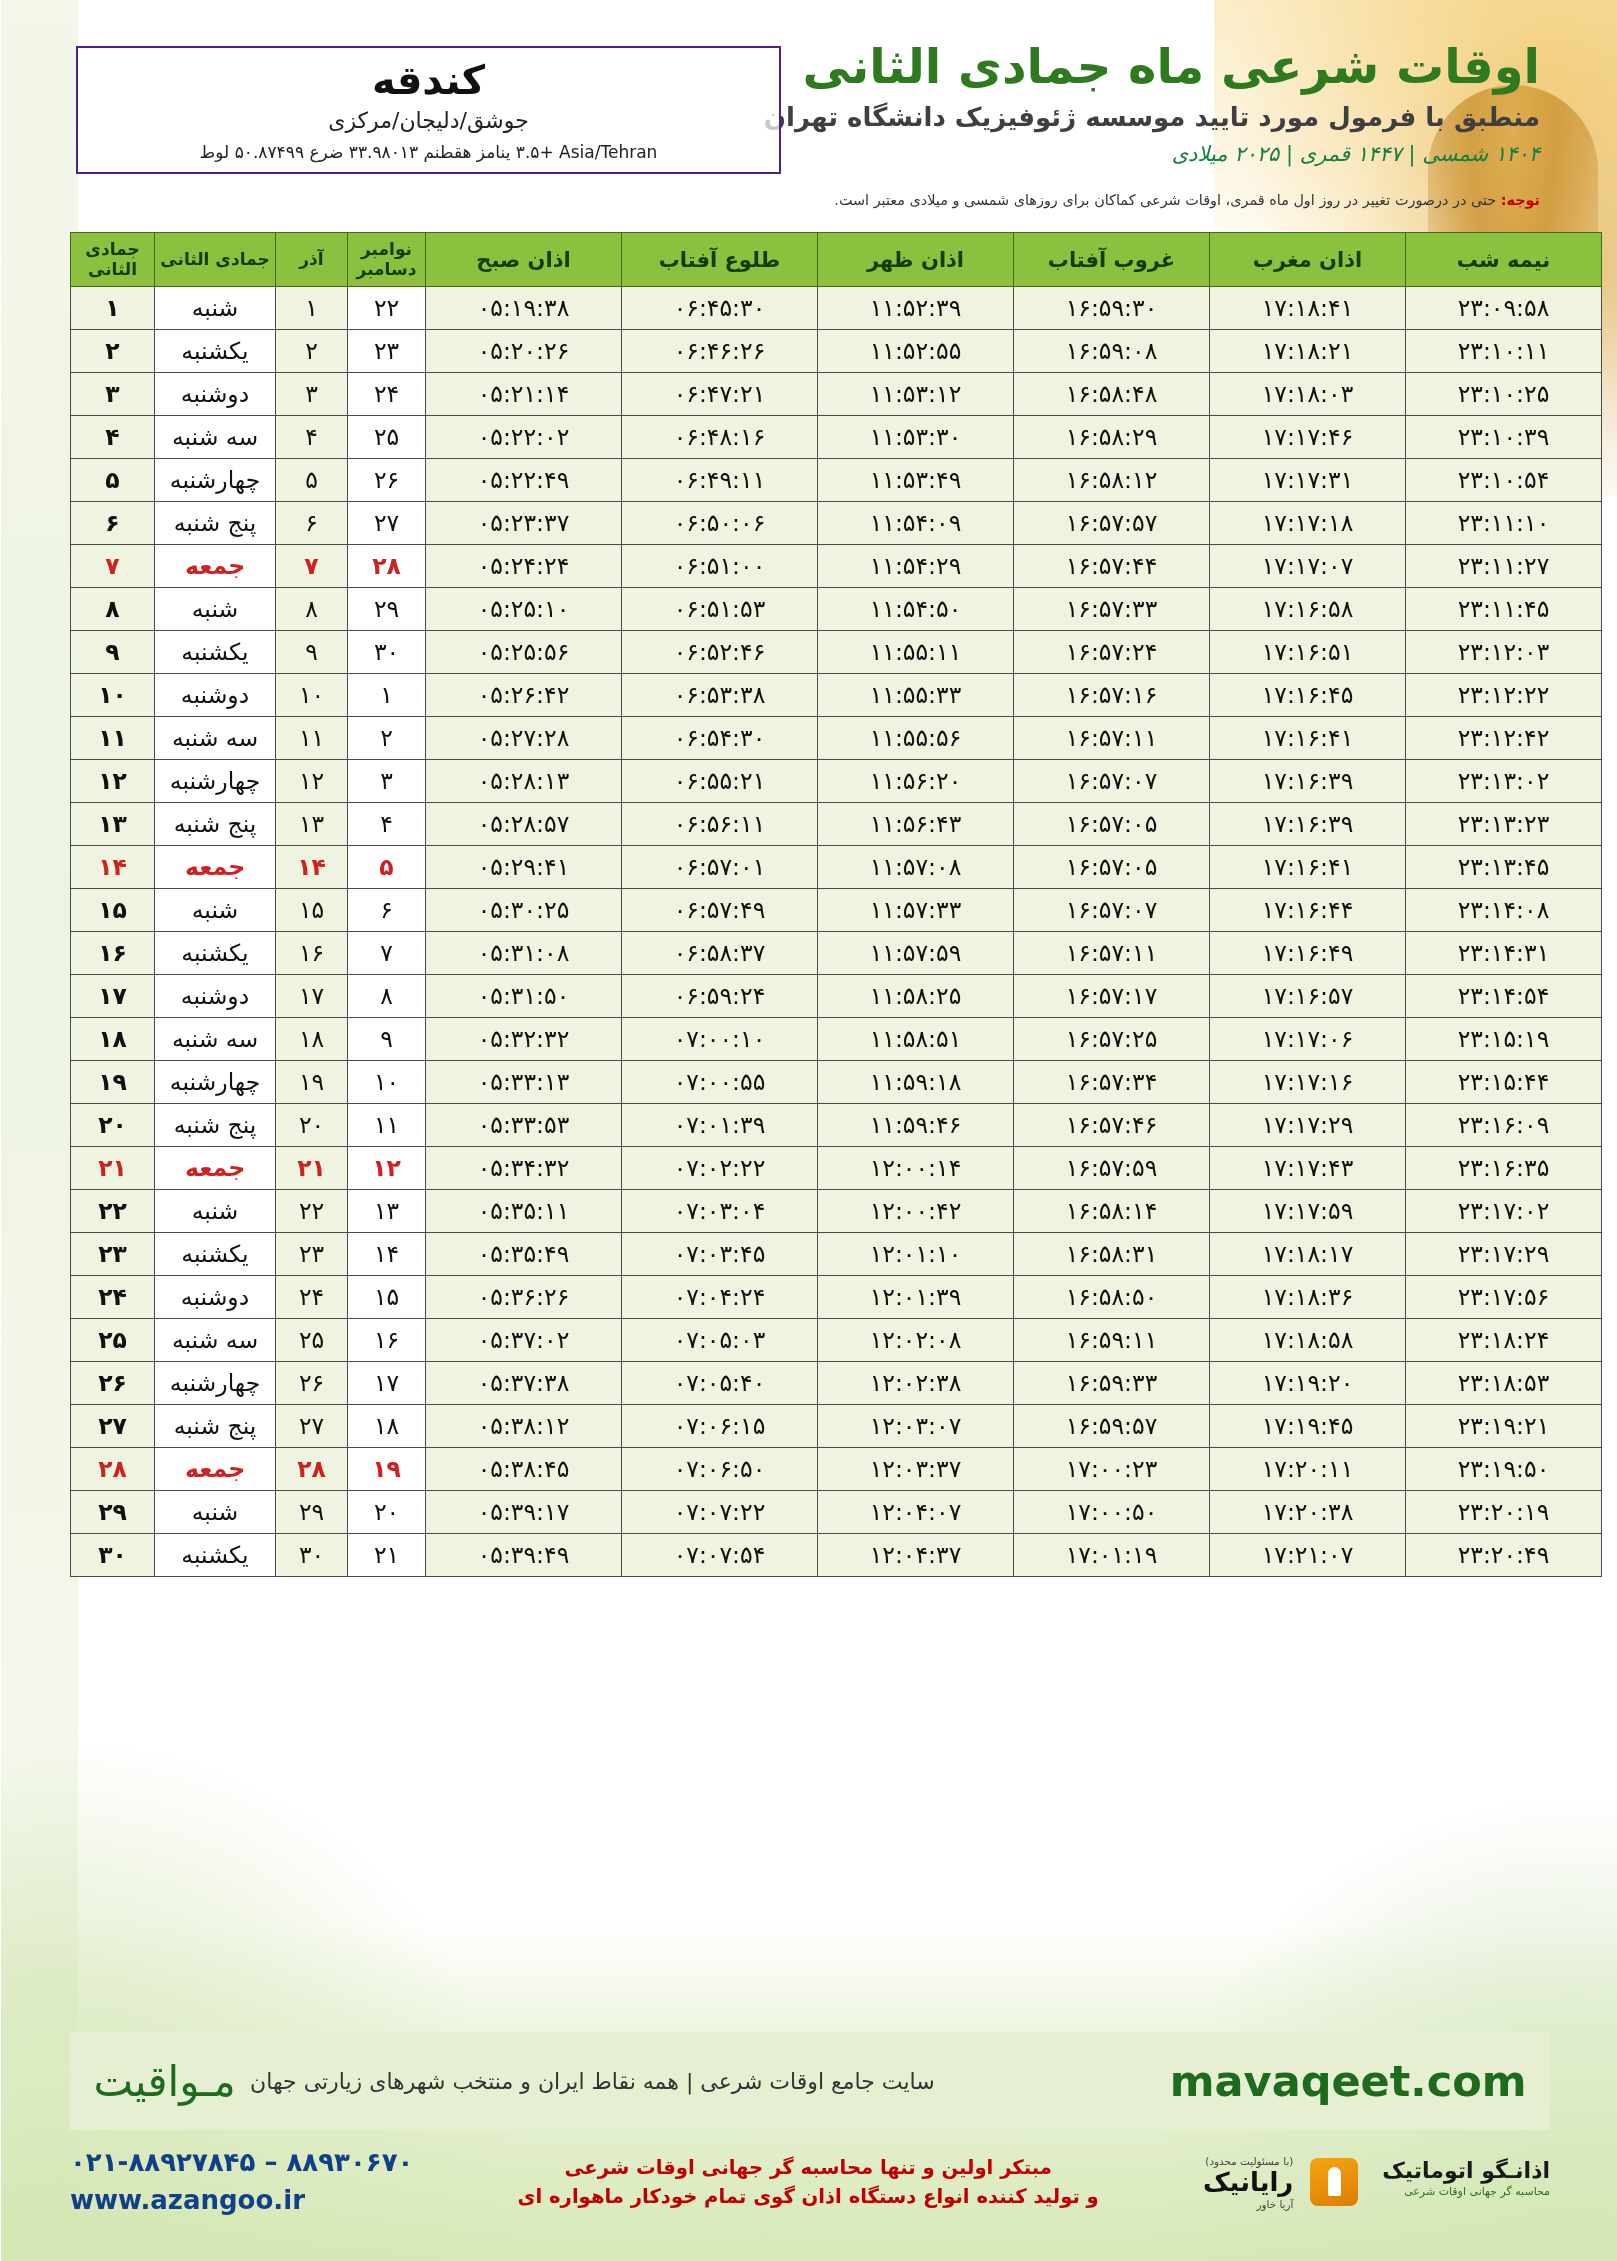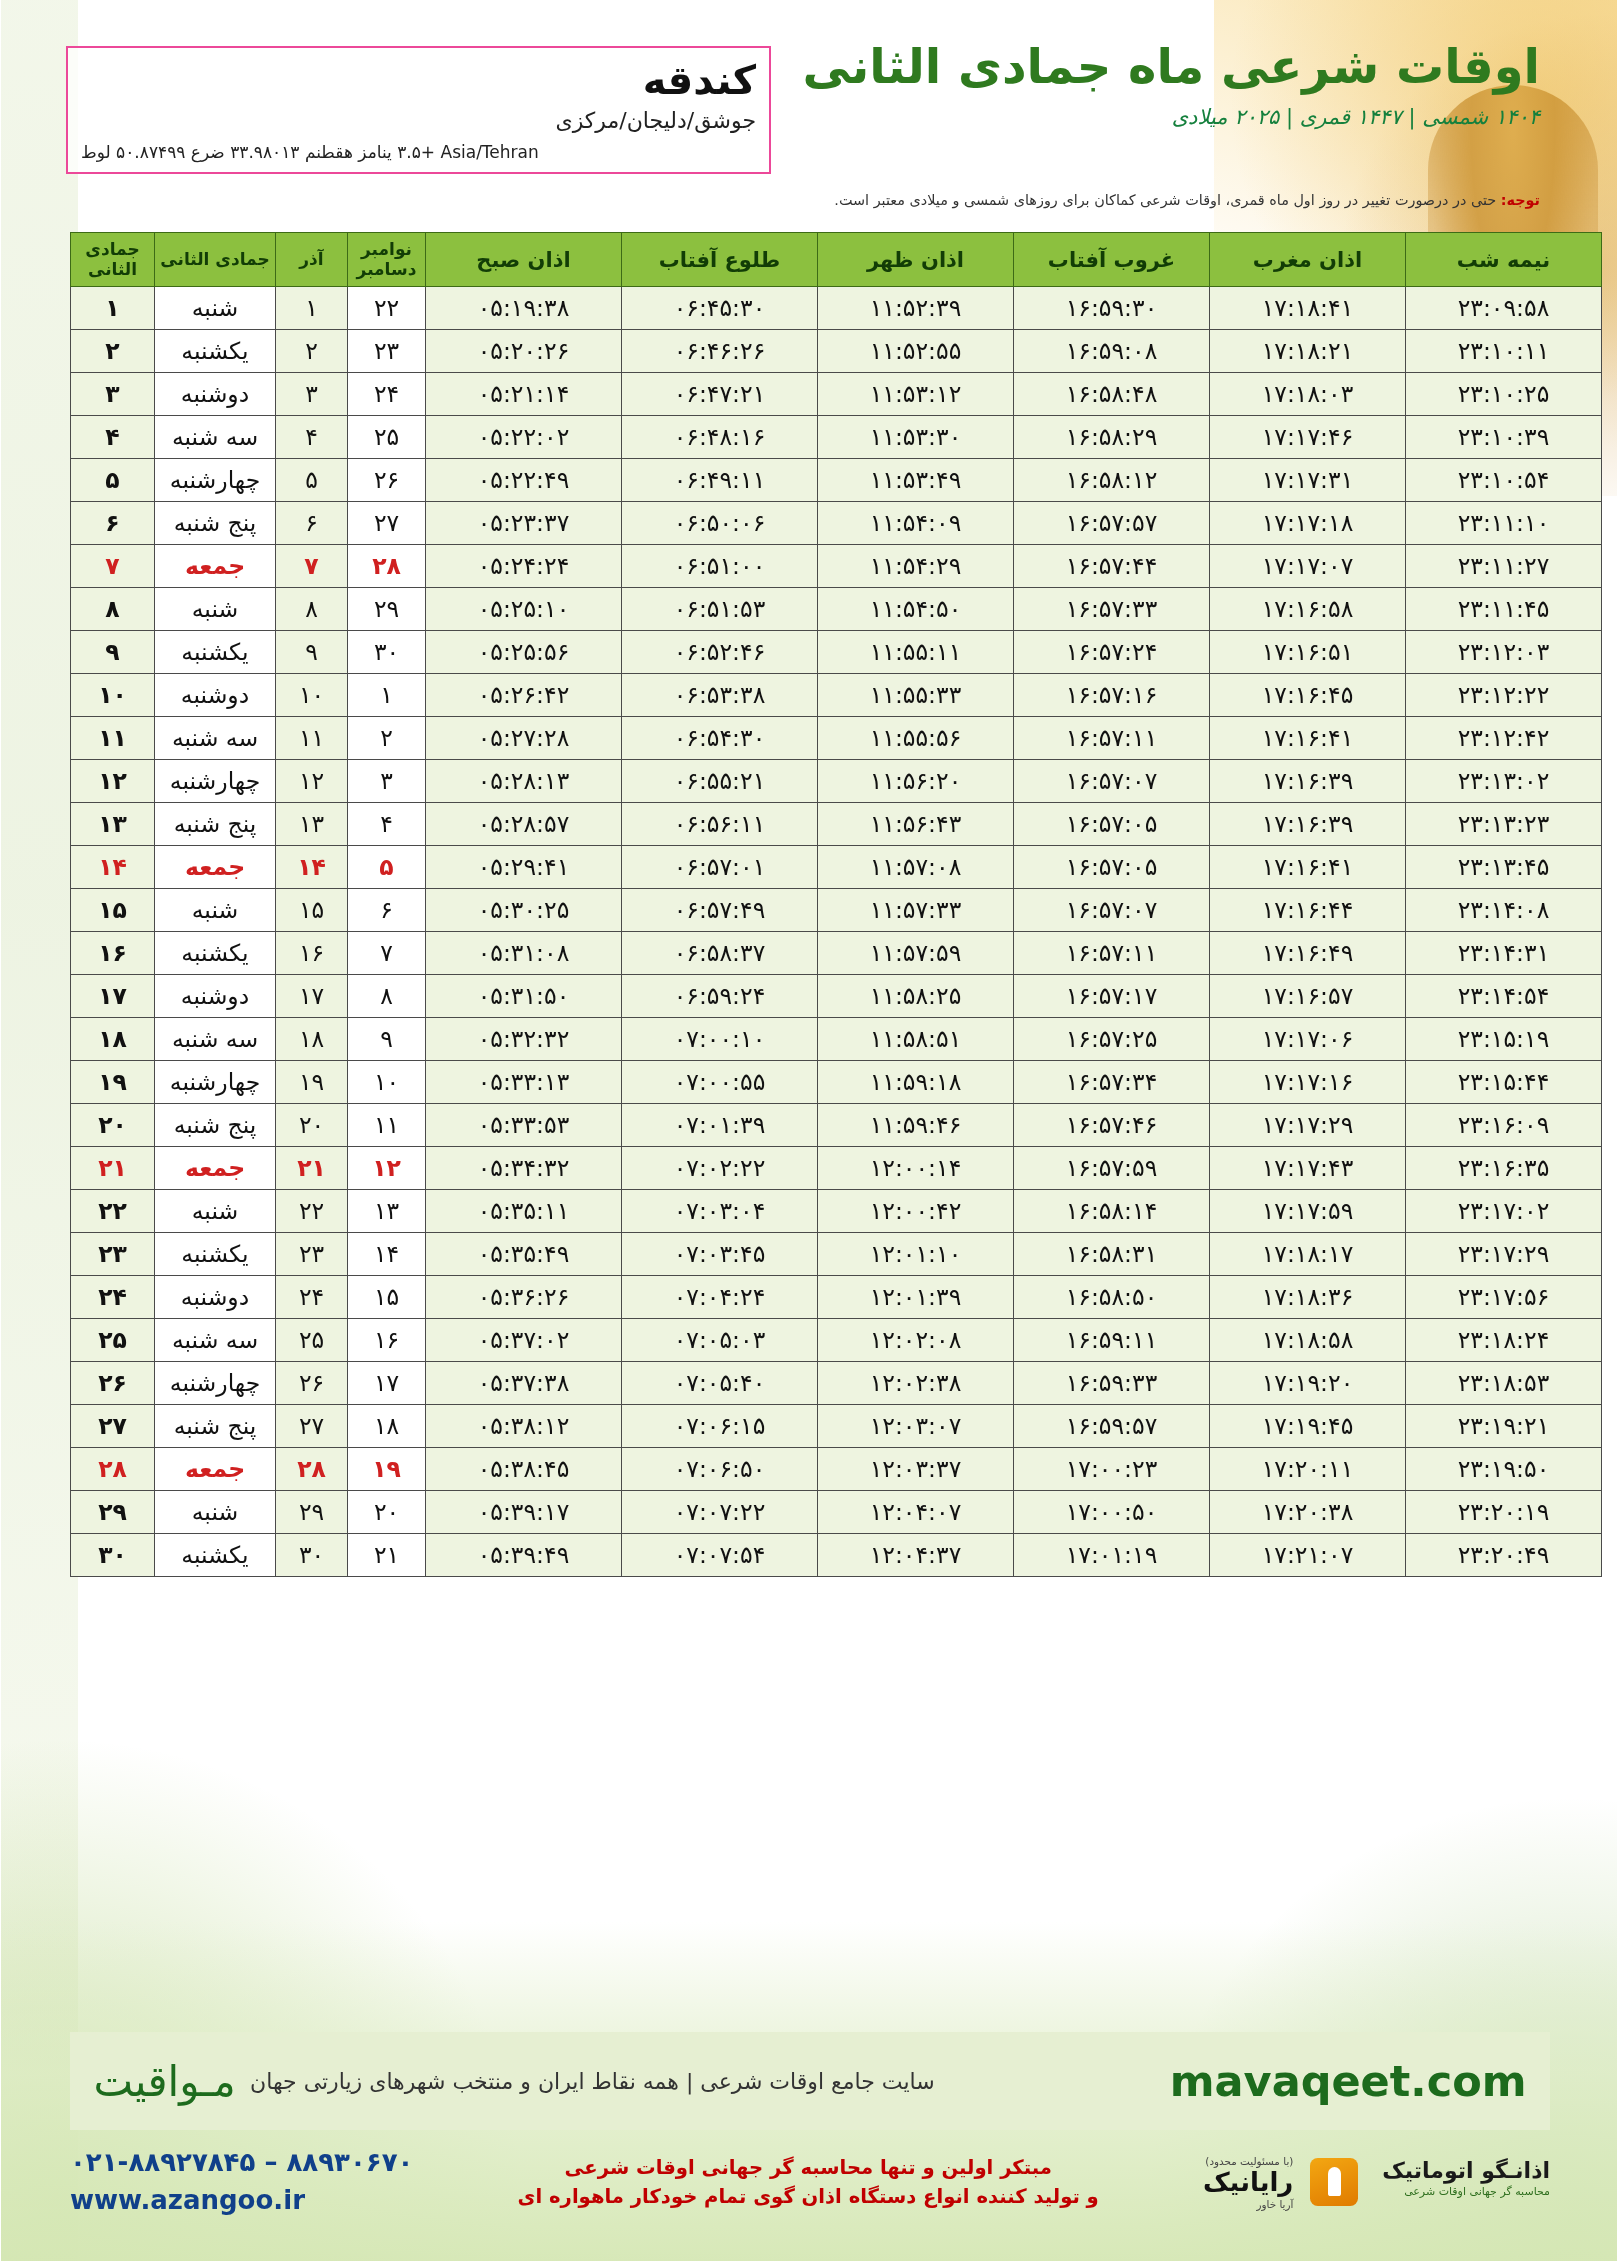--- a/index.html
+++ b/index.html
@@ -91,27 +91,28 @@
   .title-dates {
     font-size: 21px;
     color: #15803d;
     margin-top: 10.4px;
     font-style: italic;
   }
 
   
   .city-card {
     position: absolute;
-    left: 66px;
+    left: 76px;
     top: 6.5px;
     width: 705px;
-    border: 2px solid #ec4899;
+    border: 2px solid #4c1d95;
     background: rgba(255,255,255,.72);
     padding: 11.7px 13px 10.4px;
     box-sizing: border-box;
+    text-align: center;
   }
   .city-name {
     font-size: 40px;
     font-weight: bold;
     color: #111;
     line-height: 1.05;
   }
   .city-region {
     font-size: 22px;
     color: #222;
@@ -278,20 +279,21 @@
 
 <div class="bg-left-strip"></div>
 <div class="bg-top-right"></div>
 <div class="bg-bottom-left"></div>
 <div class="bg-bottom-right"></div>
 <div class="green-wave"></div>
 
 <div class="header">
   <div class="title-block">
     <div class="title-main">اوقات شرعی ماه جمادی الثانی</div>
+    <div class="title-sub">منطبق با فرمول مورد تایید موسسه ژئوفیزیک دانشگاه تهران</div>
     <div class="title-dates">۱۴۰۴ شمسی | ۱۴۴۷ قمری | ۲۰۲۵ میلادی</div>
   </div>
 
   <div class="city-card">
     <div class="city-name">کندقه</div>
     <div class="city-region">جوشق/دلیجان/مرکزی</div>
     <div class="city-coords">طول ۵۰.۸۷۴۹۹  عرض ۳۳.۹۸۰۱۳  منطقه زمانی ۳.۵+  Asia/Tehran</div>
   </div>
 </div>
 

